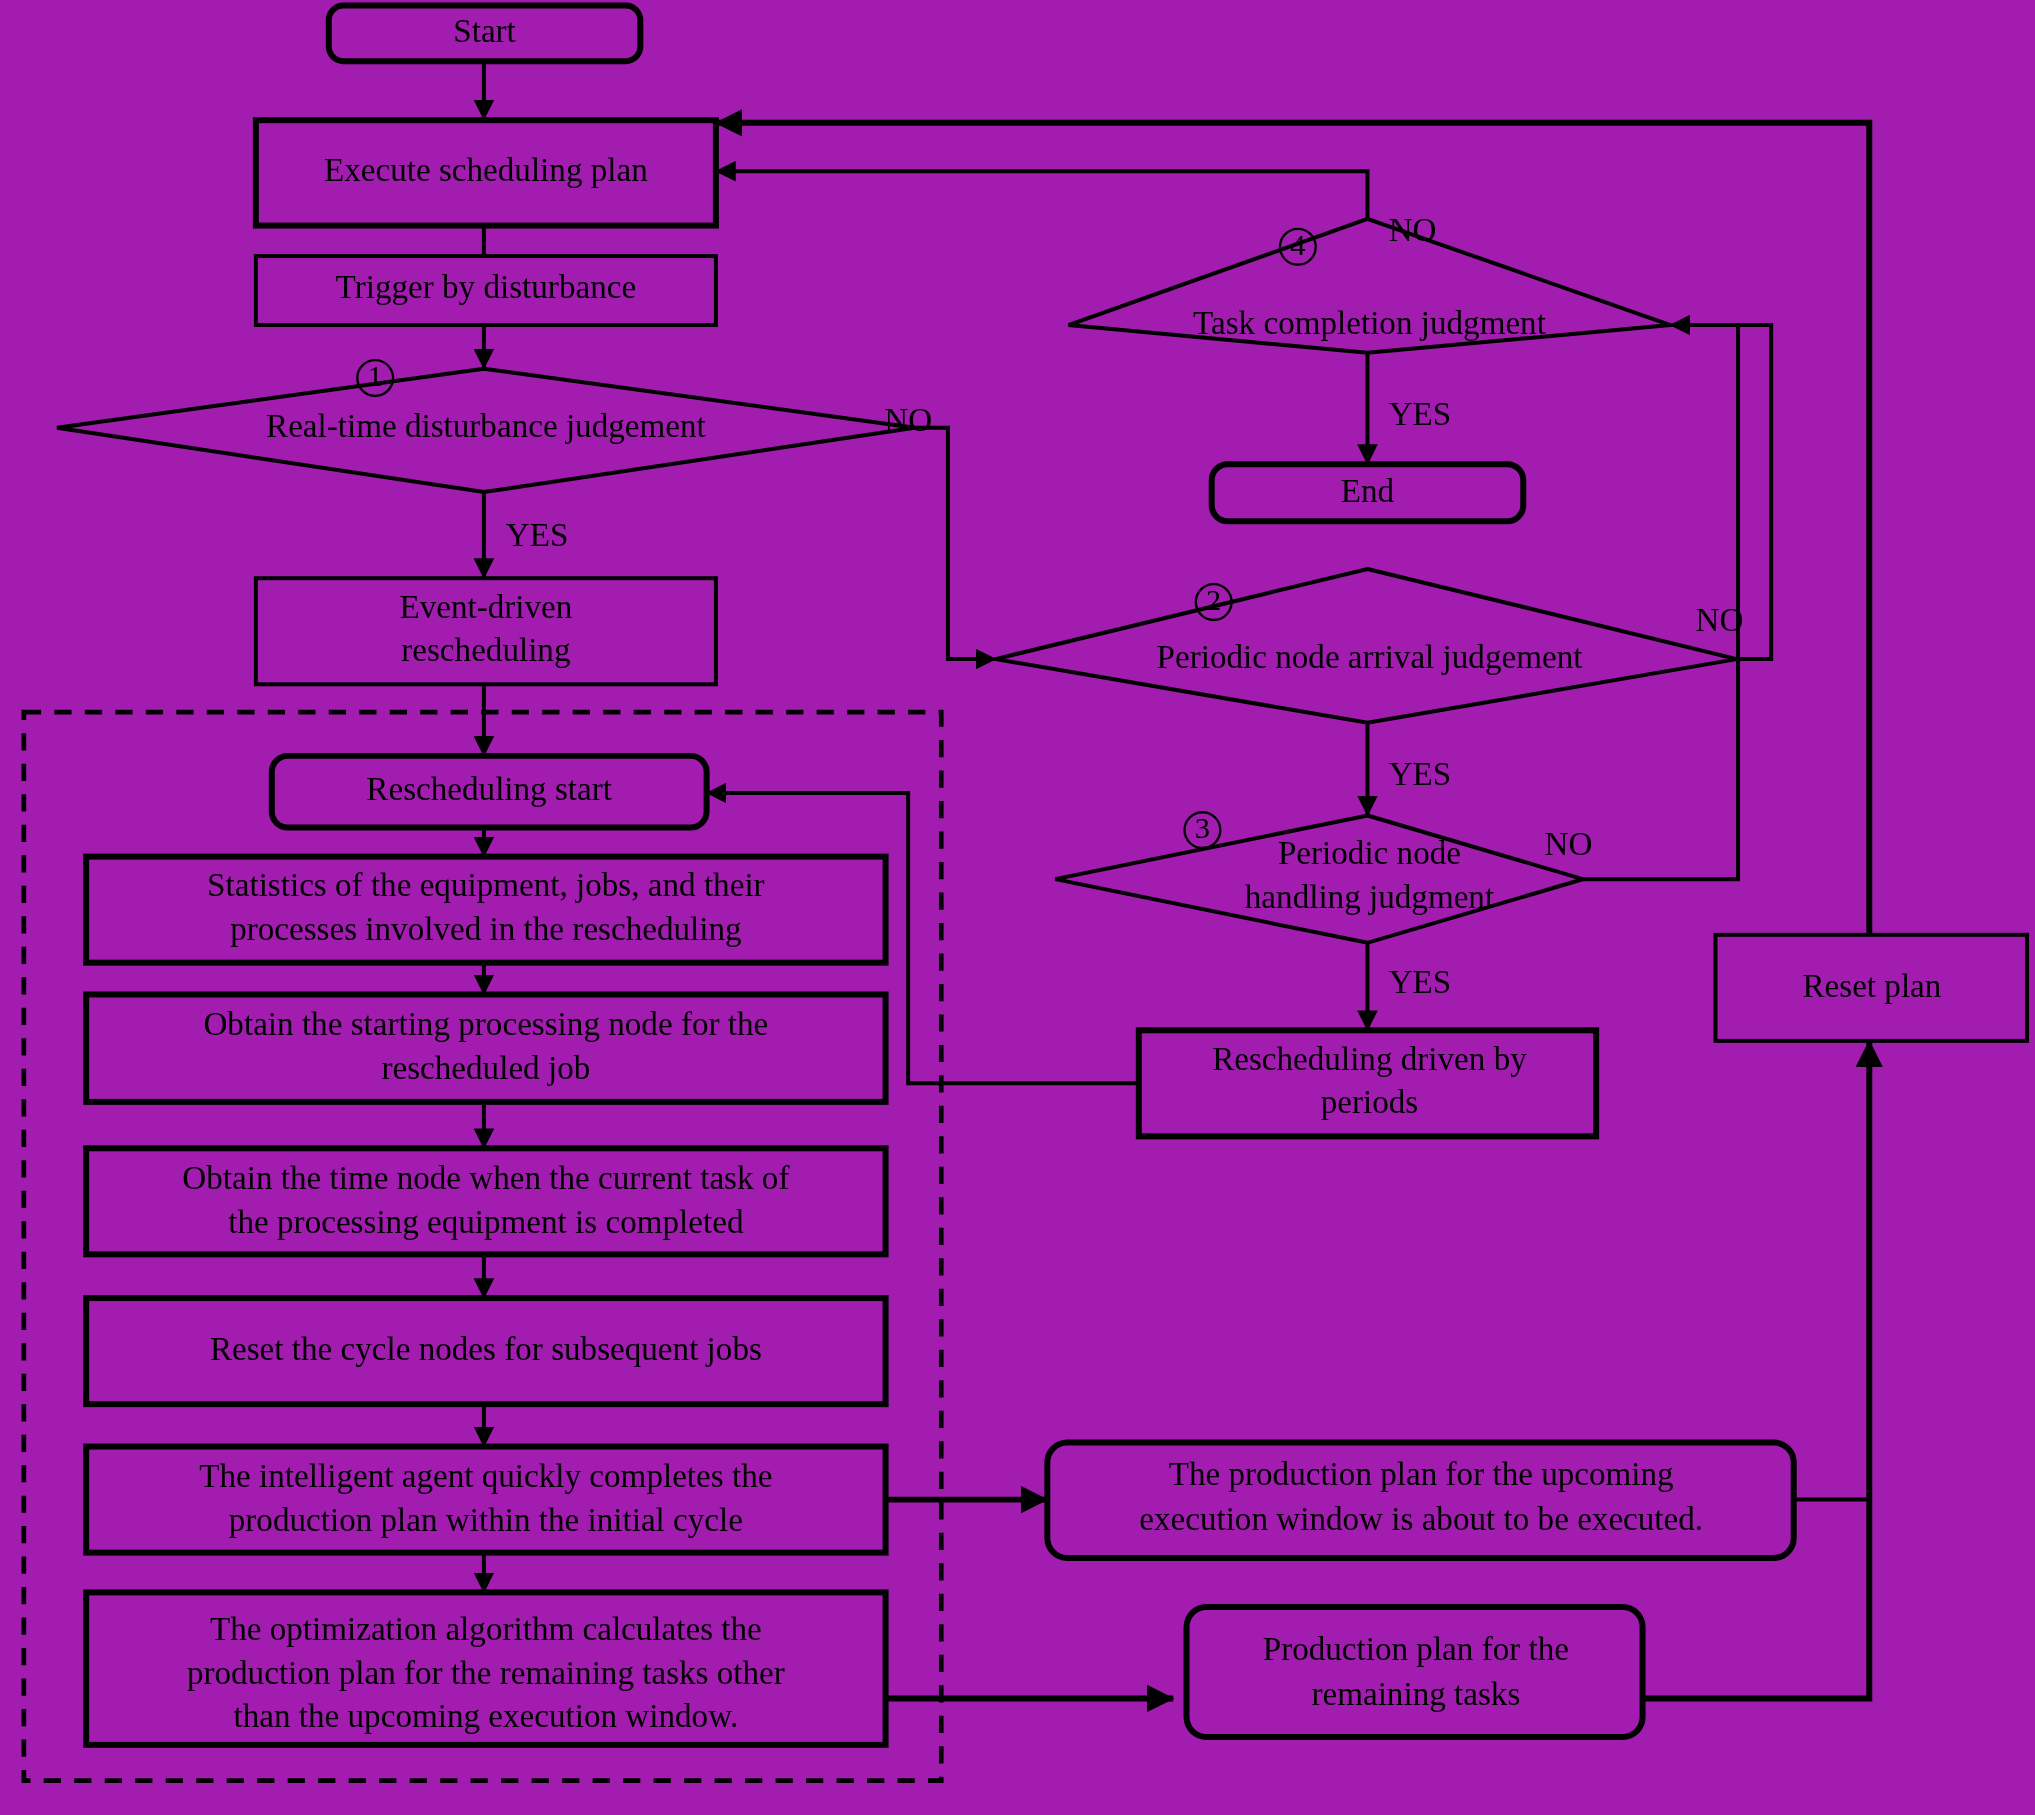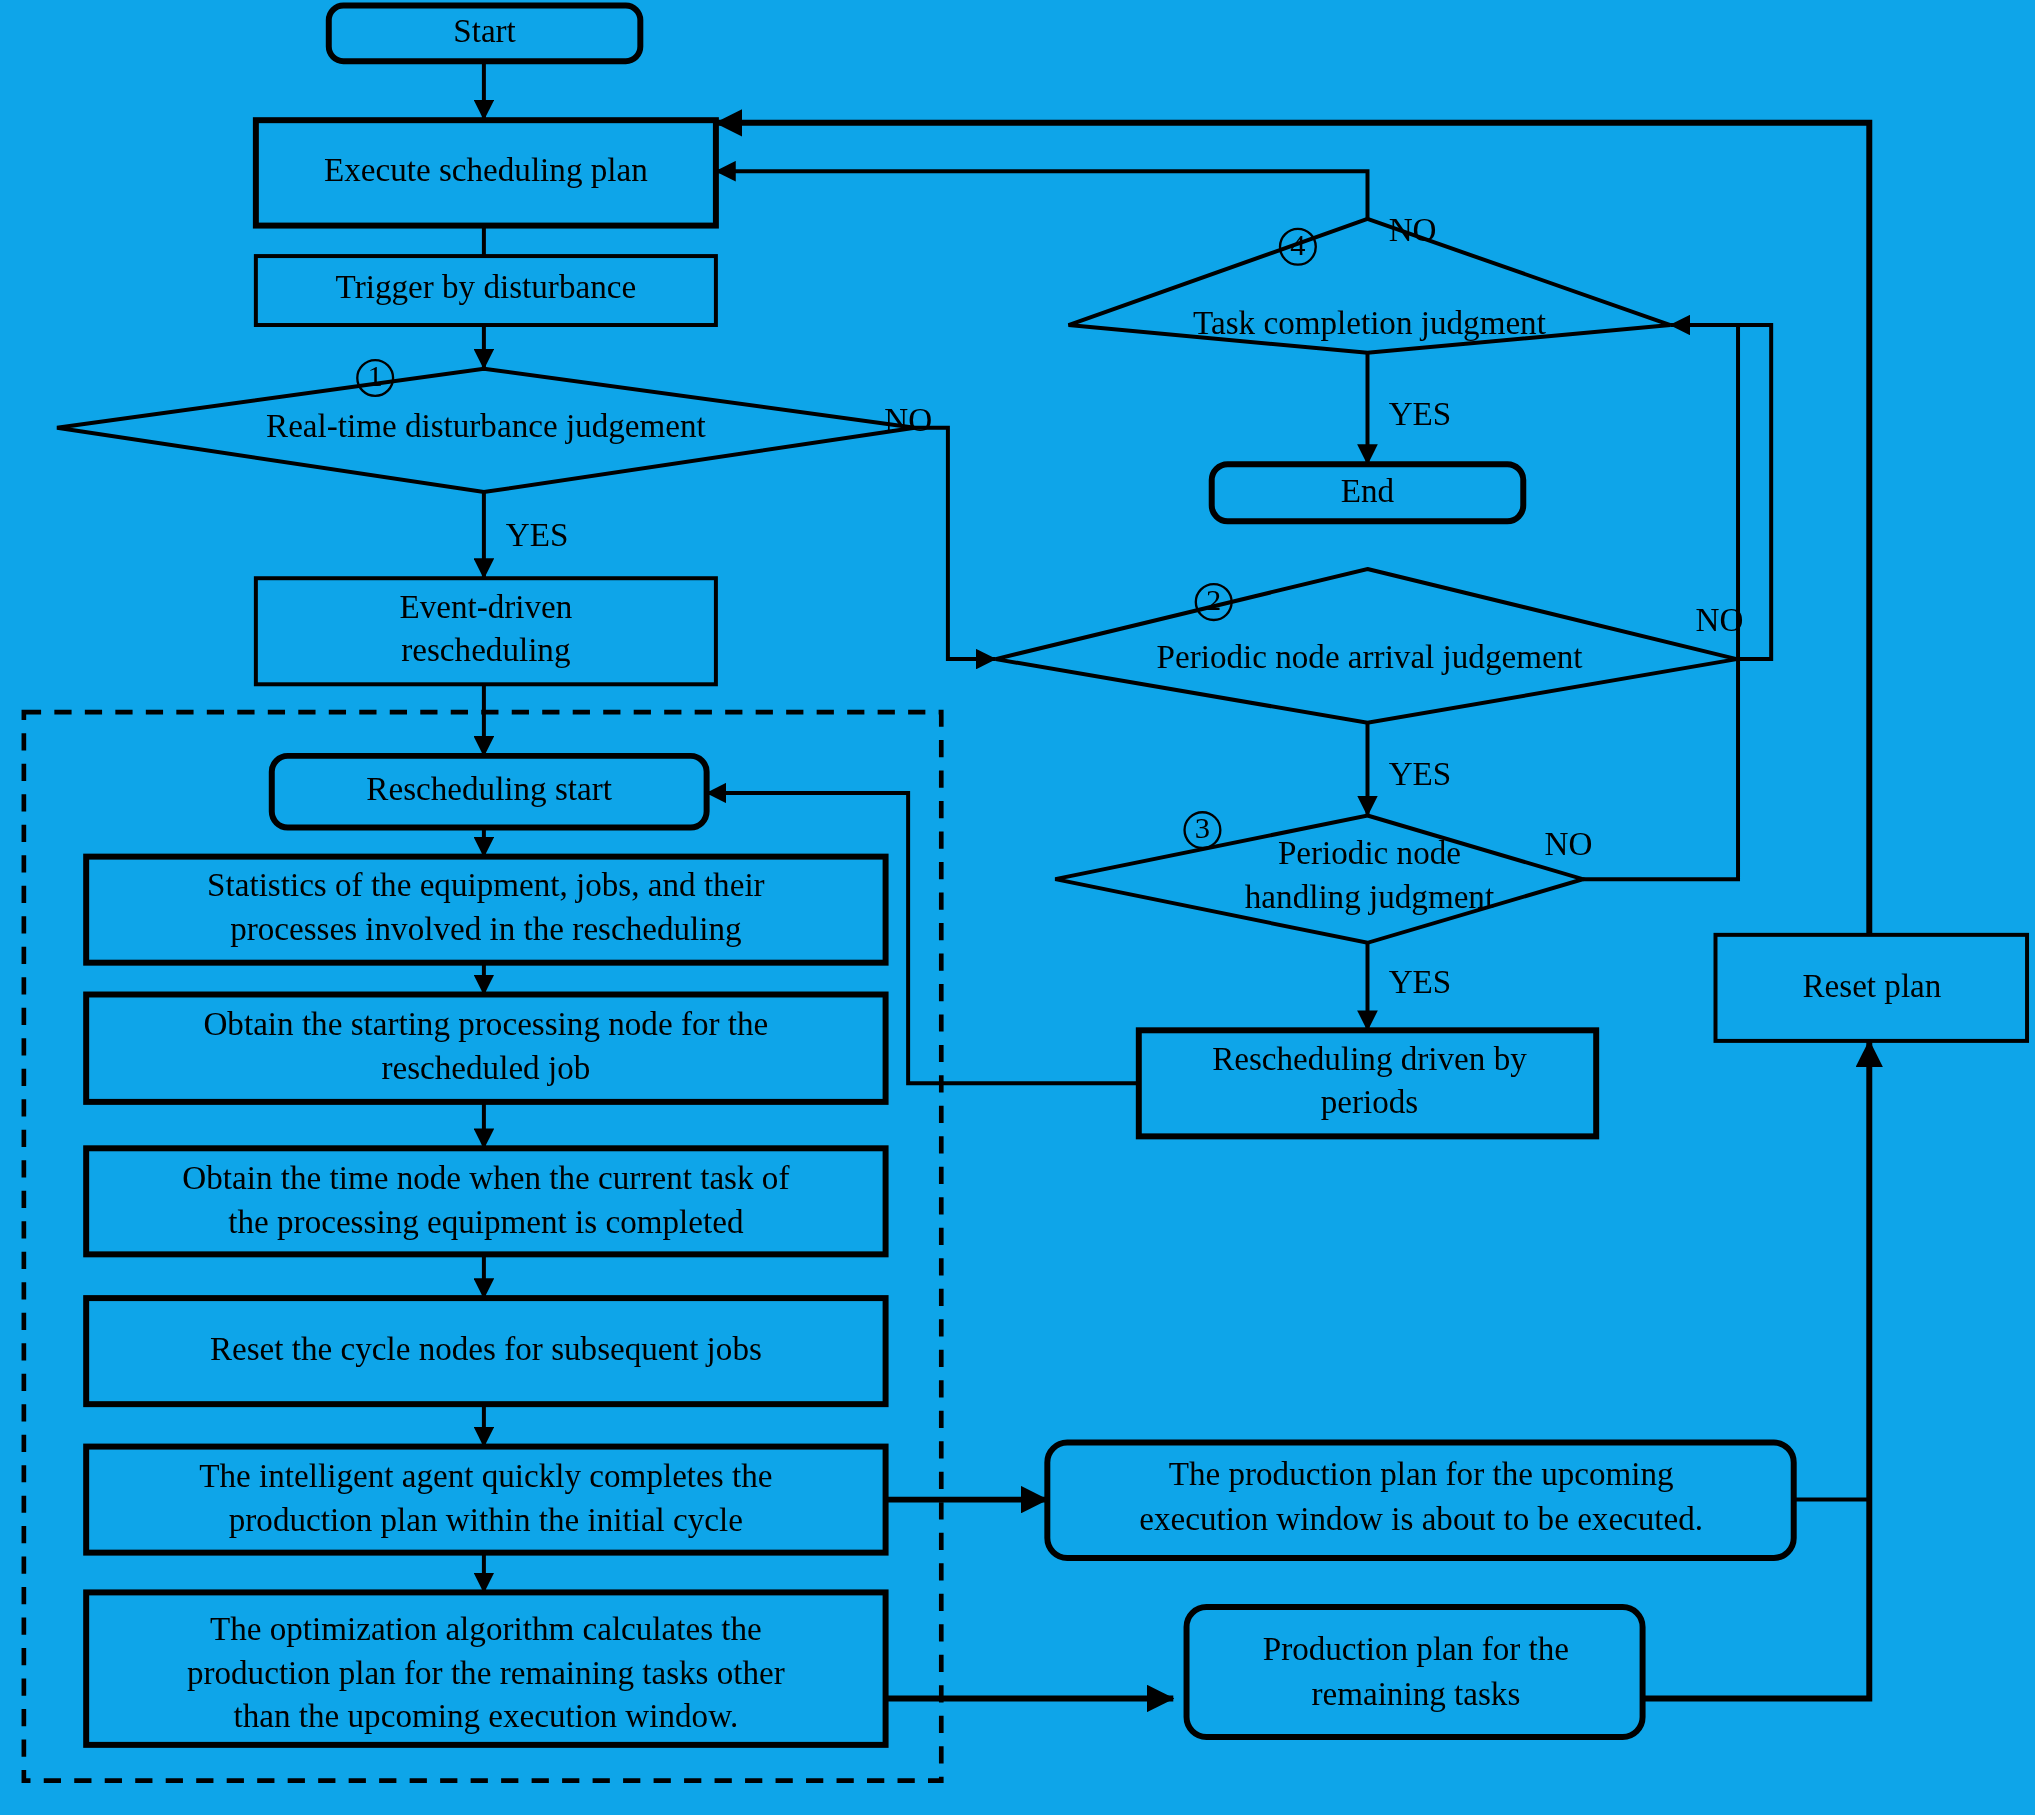--- a/index.html
+++ b/index.html
@@ -4,21 +4,21 @@
 <style>
   html, body {
     margin: 0;
     padding: 0;
     background: #ffffff;
   }
   #chart-root {
     position: relative;
     width: 2035px;
     height: 1816px;
-    background: #0ea5e9;
+    background: #a21caf;
     font-family: "Liberation Serif", "DejaVu Serif", serif;
   }
   svg.flow {
     position: absolute;
     top: 0;
     left: 0;
     width: 2035px;
     height: 1816px;
     display: block;
   }

